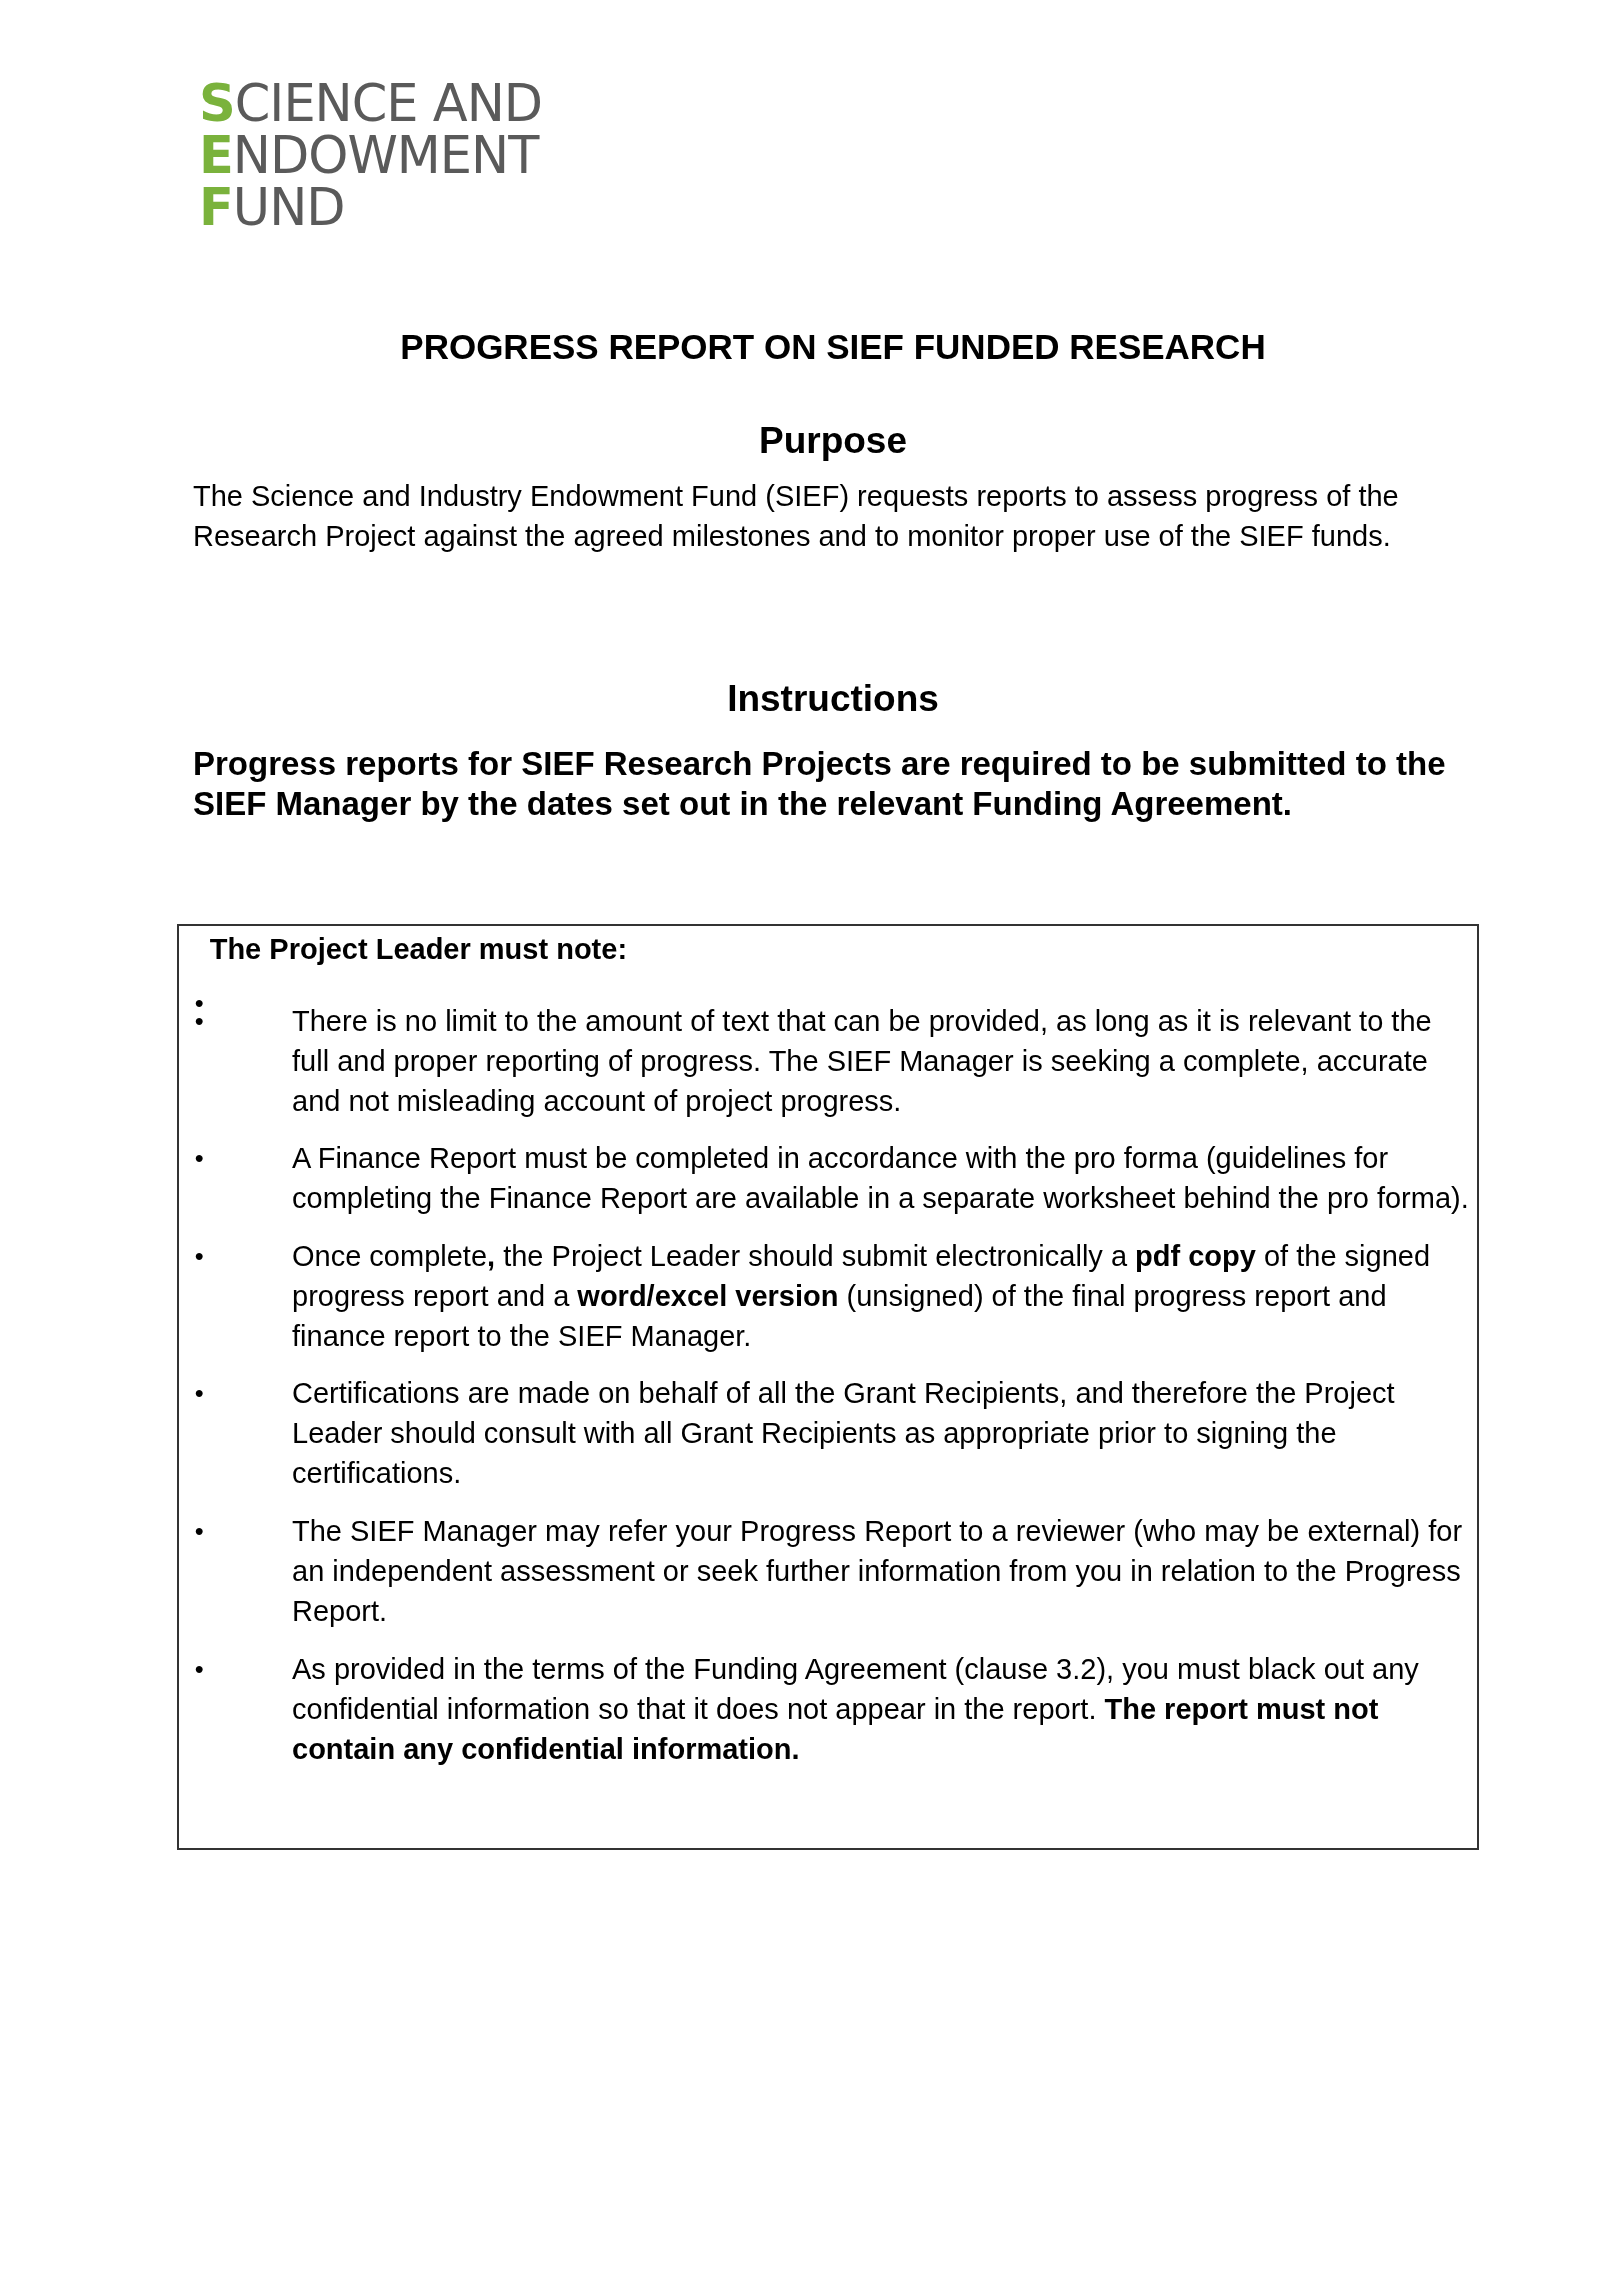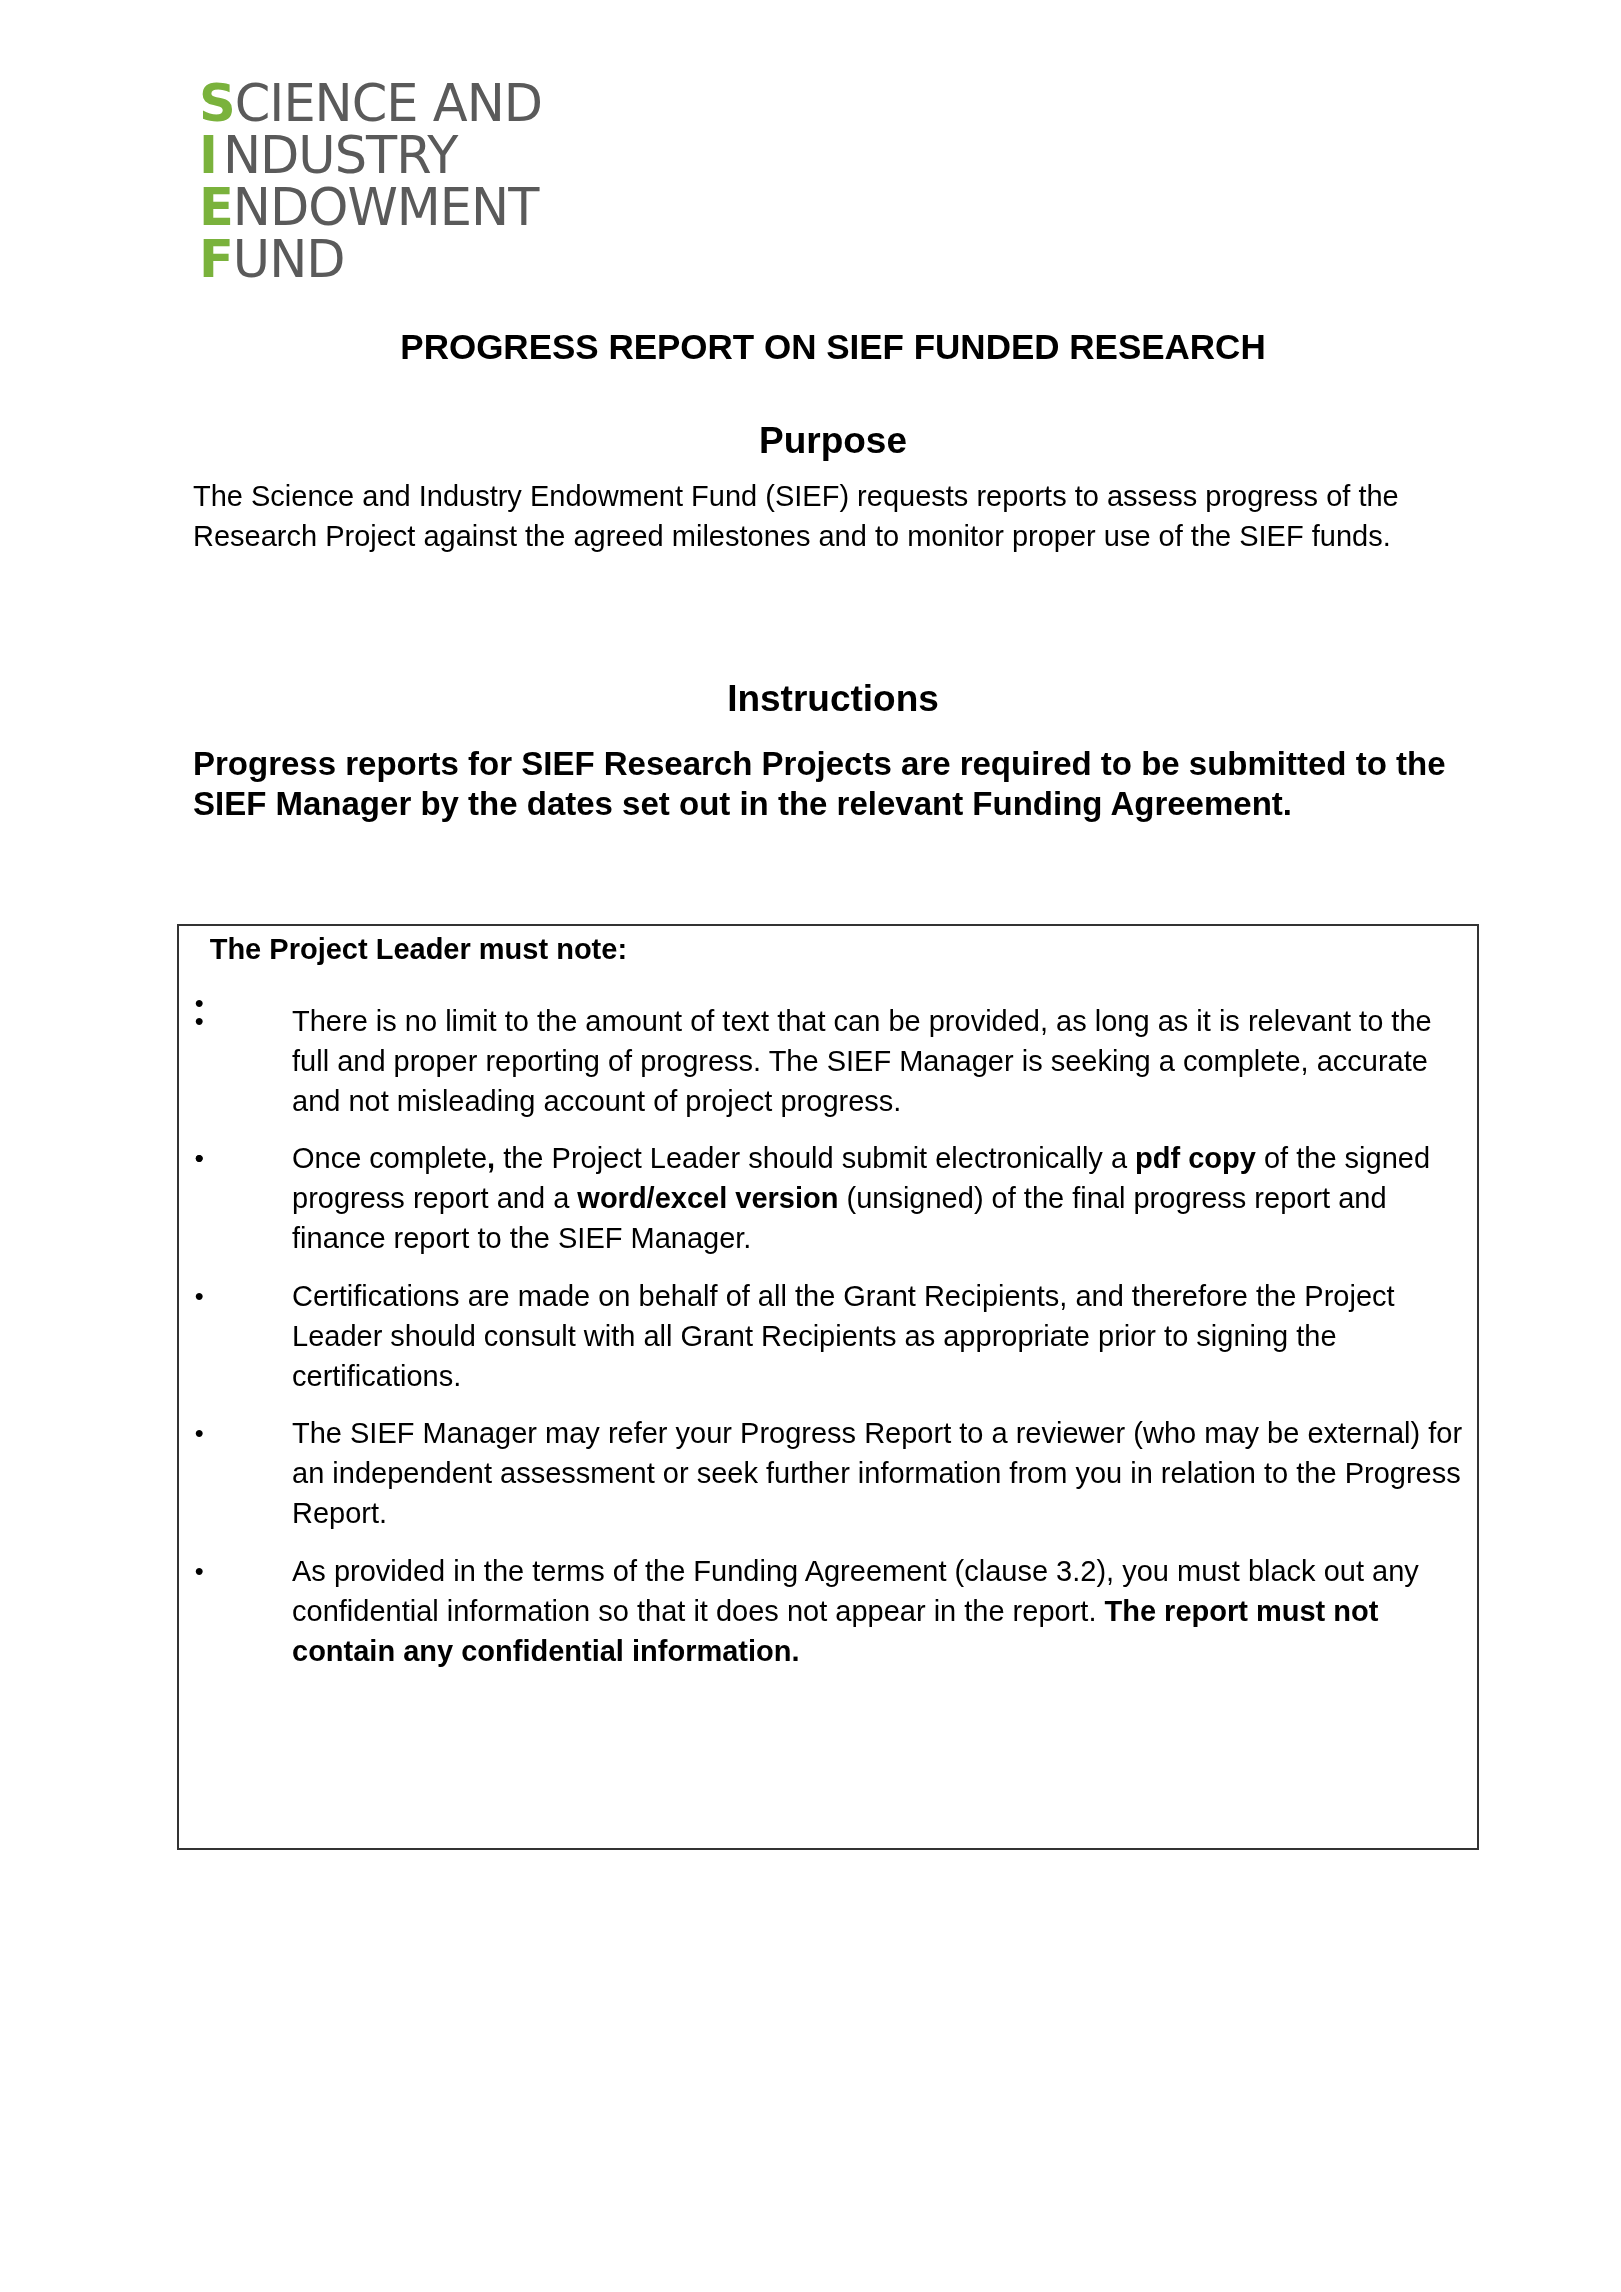--- a/index.html
+++ b/index.html
@@ -27,38 +27,37 @@
   .bullet { position: relative; padding-left: 113px; padding-right: 7.8px; font-size: 29px;
             line-height: 40px; margin-bottom: 17.6px; }
   .bullet .dot { position: absolute; left: 15.7px; top: 0; font-size: 25.5px; }
   .bullet b { font-weight: bold; }
 </style>
 </head>
 <body>
 
 <div class="logo">
   <div class="logo-line"><span class="init">S</span><span class="rest">CIENCE AND</span></div>
-  <div class="logo-line"><span class="init">I</span><span class="rest" style="margin-left:5.9px">NDUSTRY</span></div>
   <div class="logo-line"><span class="init">E</span><span class="rest">NDOWMENT</span></div>
   <div class="logo-line"><span class="init">F</span><span class="rest">UND</span></div>
 </div>
 
 <div class="title">PROGRESS REPORT ON SIEF FUNDED RESEARCH</div>
 
 <div class="h-purpose">Purpose</div>
 <div class="p-purpose">The Science and Industry Endowment Fund (SIEF) requests reports to assess progress of the Research Project against the agreed milestones and to monitor proper use of the SIEF funds.</div>
 
 <div class="h-instr">Instructions</div>
 <div class="p-instr">Progress reports for SIEF Research Projects are required to be submitted to the SIEF Manager by the dates set out in the relevant Funding Agreement.</div>
 
 <div class="notebox">
   <div class="note-head">The Project Leader must note:</div>
   <div class="bullets" id="bullets">
       <div class="bullet"><span class="dot">•</span></div>
       <div class="bullet"><span class="dot">•</span><span>There is no limit to the amount of text that can be provided, as long as it is relevant to the full and proper reporting of progress.  The SIEF Manager is seeking a complete, accurate and not misleading account of project progress.</span></div>
-      <div class="bullet"><span class="dot">•</span></div>
+      <div class="bullet"><span class="dot">•</span><span>A Finance Report must be completed in accordance with the pro forma (guidelines for completing the Finance Report are available in a separate worksheet behind the pro forma).</span></div>
       <div class="bullet"><span class="dot">•</span><span>Once complete</span><b>,</b><span> the Project Leader should submit electronically a </span><b>pdf copy</b><span> of the signed progress report and a </span><b>word/excel version</b><span> (unsigned) of the final progress report and finance report to the SIEF Manager.</span></div>
       <div class="bullet"><span class="dot">•</span><span>Certifications are made on behalf of all the Grant Recipients, and therefore the Project Leader should consult with all Grant Recipients as appropriate prior to signing the certifications.</span></div>
       <div class="bullet"><span class="dot">•</span><span>The SIEF Manager may refer your Progress Report to a reviewer (who may be external) for an independent assessment or seek further information from you in relation to the Progress Report.</span></div>
       <div class="bullet"><span class="dot">•</span><span>As provided in the terms of the Funding Agreement (clause 3.2), you must black out any confidential information so that it does not appear in the report.  </span><b>The report must not contain any confidential information.</b></div>
     </div>
 </div>
 
 
 </body></html>

